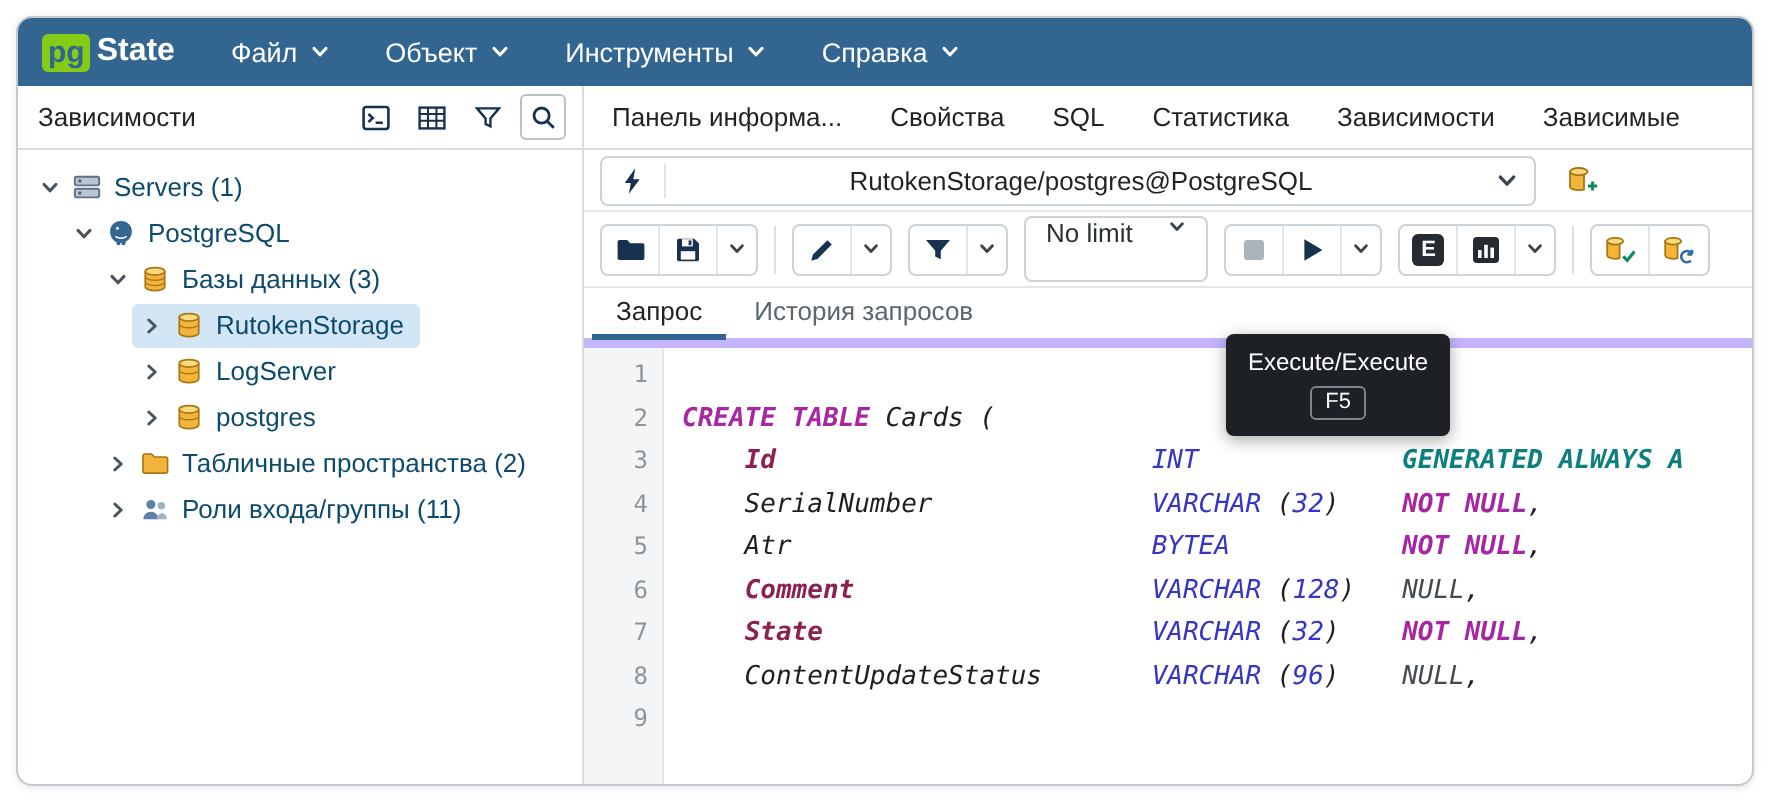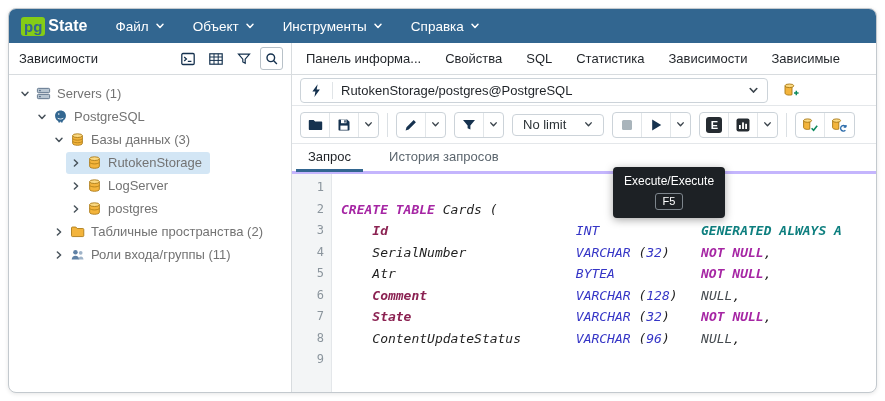--- a/index.html
+++ b/index.html
@@ -23,40 +23,40 @@
   .panel-tabs{flex:1;display:flex;align-items:center;gap:24px;padding:0 14px;overflow:hidden;white-space:nowrap;}
   .panel-tab{font-size:13px;color:#1f2328;cursor:default;}
 
   .main{flex:1;display:flex;min-height:0;}
   .tree{width:283px;flex:0 0 auto;border-right:1px solid #d8dcdf;padding-top:7px;overflow:hidden;}
   .tree-row{height:23px;display:flex;align-items:center;cursor:default;}
   .tree-body{display:flex;align-items:center;gap:3px;padding:2px 8px 2px 2px;border-radius:3px;height:22px;}
   .tree-body.selected{background:var(--selection-bg,#d3e6f5);}
   .tree-arrow{width:15px;display:grid;place-items:center;}
   .tree-icon{width:17px;display:grid;place-items:center;}
-  .tree-label{font-size:13px;color:#737373;padding-left:2px;white-space:nowrap;}
+  .tree-label{font-size:13px;color:#0c4a6e;padding-left:2px;white-space:nowrap;}
 
   .qt{flex:1;display:flex;flex-direction:column;position:relative;min-width:0;}
-  .conn-row{height:31px;flex:0 0 auto;display:flex;align-items:center;gap:8px;padding:2px 70px 2px 8px;border-bottom:1px solid #e4e7ea;}
+  .conn-row{height:31px;flex:0 0 auto;display:flex;align-items:center;gap:8px;padding:2px 70px 2px 8px;border-bottom:1px solid #e4e7ea;text-align:center;}
   .conn-box{flex:1;height:25px;border:1px solid #ccd3d9;border-radius:4px;display:flex;align-items:center;gap:8px;padding:0 8px;min-width:0;cursor:pointer;}
   .conn-divider{width:1px;height:17px;background:#e0e4e7;}
   .conn-text{font-size:13px;color:#1f2328;flex:1;overflow:hidden;white-space:nowrap;}
   .conn-new{width:30px;height:25px;display:grid;place-items:center;background:none;border:none;cursor:pointer;}
 
   .toolbar{height:38px;flex:0 0 auto;display:flex;align-items:center;gap:8px;padding:0 8px;border-bottom:1px solid #e4e7ea;}
   .tb-group{display:flex;height:26px;border:1px solid #ccd3d9;border-radius:4px;background:#fff;overflow:hidden;flex:0 0 auto;}
   .tb-btn{min-width:29px;display:grid;place-items:center;padding:0 4px;background:none;border:none;border-right:1px solid #e2e6e9;cursor:pointer;}
   .tb-btn:last-child{border-right:none;}
   .tb-chev{min-width:19px;}
   .tb-sep{width:1px;height:24px;background:#dbe0e4;flex:0 0 auto;}
-  .limit-box{height:22px;border:1px solid #ccd3d9;border-radius:4px;display:flex;align-items:center;gap:18px;padding:0 10px;cursor:pointer;flex:0 0 auto;}
+  .limit-box{height:33px;border:1px solid #ccd3d9;border-radius:4px;display:flex;align-items:flex-start;gap:18px;padding:0 10px;cursor:pointer;flex:0 0 auto;}
   .limit-label{font-size:13px;color:#2b3236;}
   .e-badge{width:16px;height:16px;background:#252b31;color:#fff;font-size:11px;font-weight:bold;display:grid;place-items:center;border-radius:3px;}
 
-  .qt-tabs{height:30px;flex:0 0 auto;display:flex;align-items:stretch;gap:14px;padding:0 4px;border-bottom:3px solid #c4b5fd;}
+  .qt-tabs{height:30px;flex:0 0 auto;display:flex;align-items:stretch;gap:2px;padding:0 4px;border-bottom:5px solid #c4b5fd;}
   .qt-tab{display:flex;align-items:center;padding:0 12px;font-size:13px;color:#5c666e;border-bottom:3px solid transparent;margin-bottom:-1px;cursor:pointer;}
   .qt-tab.active{color:#1f2328;border-bottom-color:var(--tab-accent,#326690);}
 
   .editor{flex:1;display:flex;min-height:0;font-family:"DejaVu Sans Mono",monospace;}
   .gutter{width:40px;flex:0 0 auto;background:#f3f5f6;border-right:1px solid #e4e7ea;padding-top:3px;}
   .gutter-line{height:21.5px;line-height:21.5px;text-align:right;padding-right:7px;font-size:12px;color:#8b959d;}
   .code{flex:1;padding:3px 0 0 9px;overflow:hidden;cursor:text;}
   .code-line{height:21.5px;line-height:21.5px;font-size:13px;white-space:pre;color:#1f1f1f;font-style:italic;}
   .tk-kw{color:var(--kw,#a626a4);font-weight:bold;}
   .tk-obj{color:var(--obj,#8b2252);font-weight:bold;}

